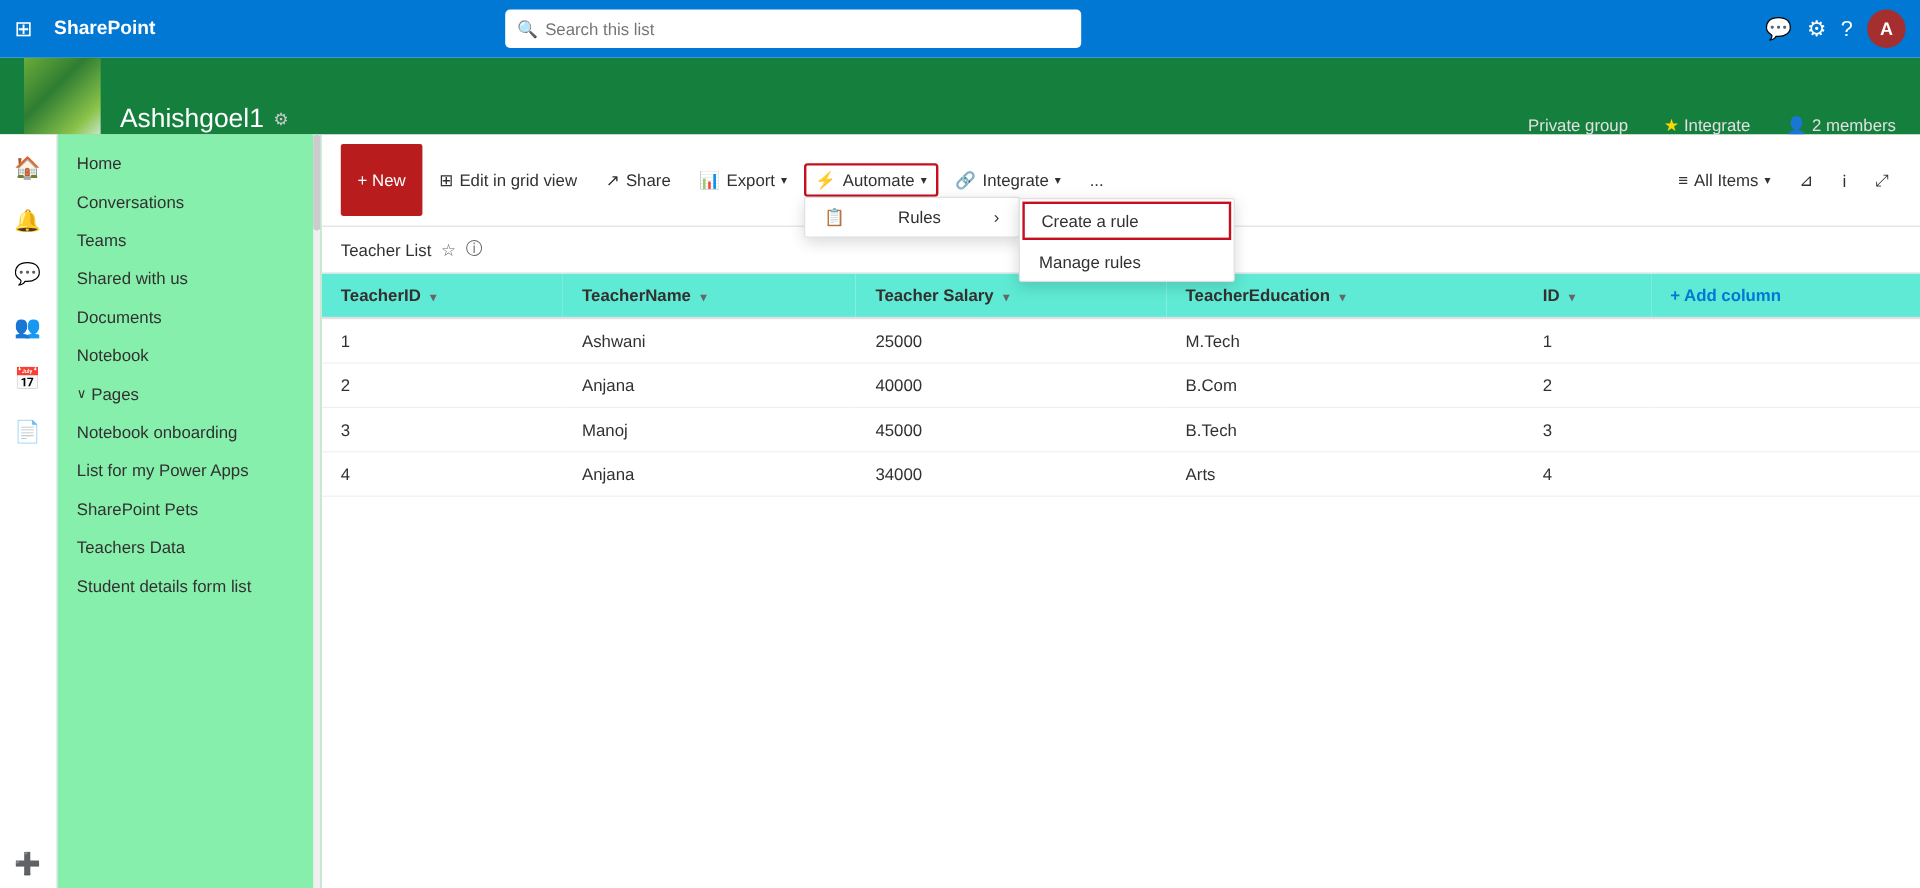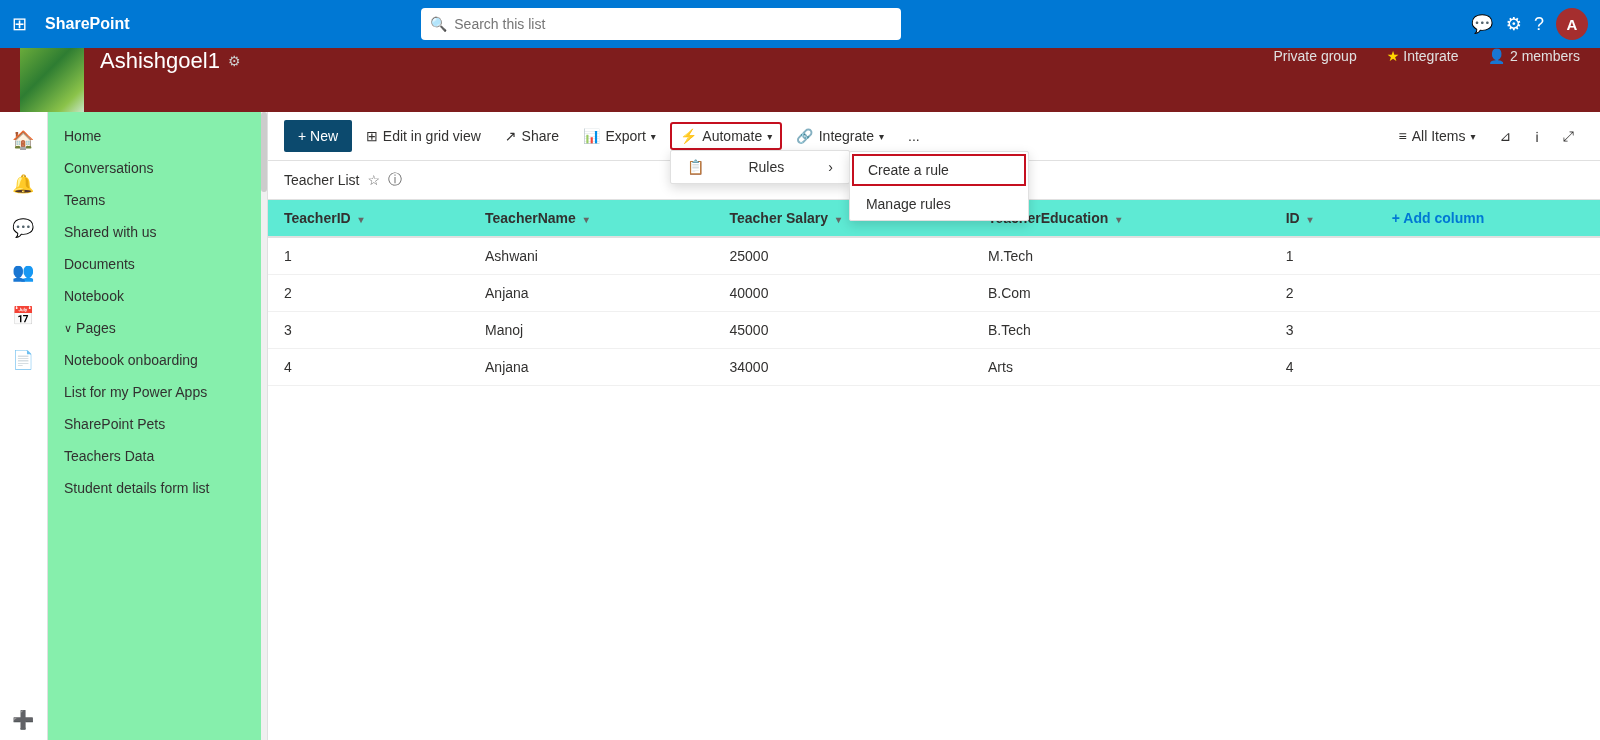--- a/index.html
+++ b/index.html
@@ -17,21 +17,21 @@
       background: #fff; border-radius: 4px; padding: 0 10px; height: 32px; gap: 6px;
     }
     .search-bar input { border: none; outline: none; font-size: 14px; width: 100%; color: #333; }
     .search-icon { color: #666; }
     .nav-right { display: flex; align-items: center; gap: 12px; margin-left: auto; }
     .nav-icon { color: #fff; font-size: 18px; cursor: pointer; }
     .avatar { width: 32px; height: 32px; border-radius: 50%; background: #a52e2e; color: #fff; display: flex; align-items: center; justify-content: center; font-weight: 700; font-size: 15px; cursor: pointer; }
 
     
     .site-header {
-      background: #7f1d1d; display: flex; align-items: flex-start; height: 64px; padding: 0 20px; gap: 16px;
+      background: #15803d; display: flex; align-items: flex-end; height: 64px; padding: 0 20px; gap: 16px;
     }
     .site-thumbnail { width: 64px; height: 64px; object-fit: cover; background: #8db36a; display: flex; align-items: center; justify-content: center; overflow: hidden; }
     .site-thumbnail-img { width: 64px; height: 64px; background: linear-gradient(135deg, #6aab3a 0%, #2e7d32 40%, #8bc34a 80%, #c8e6c9 100%); }
     .site-title { color: #fff; font-size: 22px; font-weight: 400; display: flex; align-items: center; gap: 8px; }
     .settings-icon-small { color: #ccc; font-size: 14px; }
     .site-header-right { margin-left: auto; display: flex; align-items: center; gap: 30px; color: #e0e0e0; font-size: 14px; }
     .header-right-item { display: flex; align-items: center; gap: 4px; cursor: pointer; }
     .star-icon { color: #ffd700; }
 
     
@@ -61,22 +61,22 @@
 
     
     .content { flex: 1; overflow: hidden; display: flex; flex-direction: column; }
 
     
     .toolbar {
       display: flex; align-items: center; padding: 8px 16px; gap: 4px;
       border-bottom: 1px solid #e0e0e0; background: #fff; position: relative;
     }
     .btn-new {
-      background: #0c4a6e; color: #fff; border: none; border-radius: 2px;
-      padding: 8px 14px; font-size: 14px; cursor: pointer; display: flex; align-items: center; gap: 6px;
+      background: #b91c1c; color: #fff; border: none; border-radius: 2px;
+      padding: 22px 14px; font-size: 14px; cursor: pointer; display: flex; align-items: center; gap: 6px;
     }
     .toolbar-btn {
       background: transparent; border: none; color: #323130; padding: 6px 10px;
       font-size: 14px; cursor: pointer; display: flex; align-items: center; gap: 5px;
       border-radius: 2px;
     }
     .toolbar-btn.active-highlight {
       border: 2px solid #c50f1f; border-radius: 3px; padding: 4px 8px;
     }
     .toolbar-right { margin-left: auto; display: flex; align-items: center; gap: 4px; }

